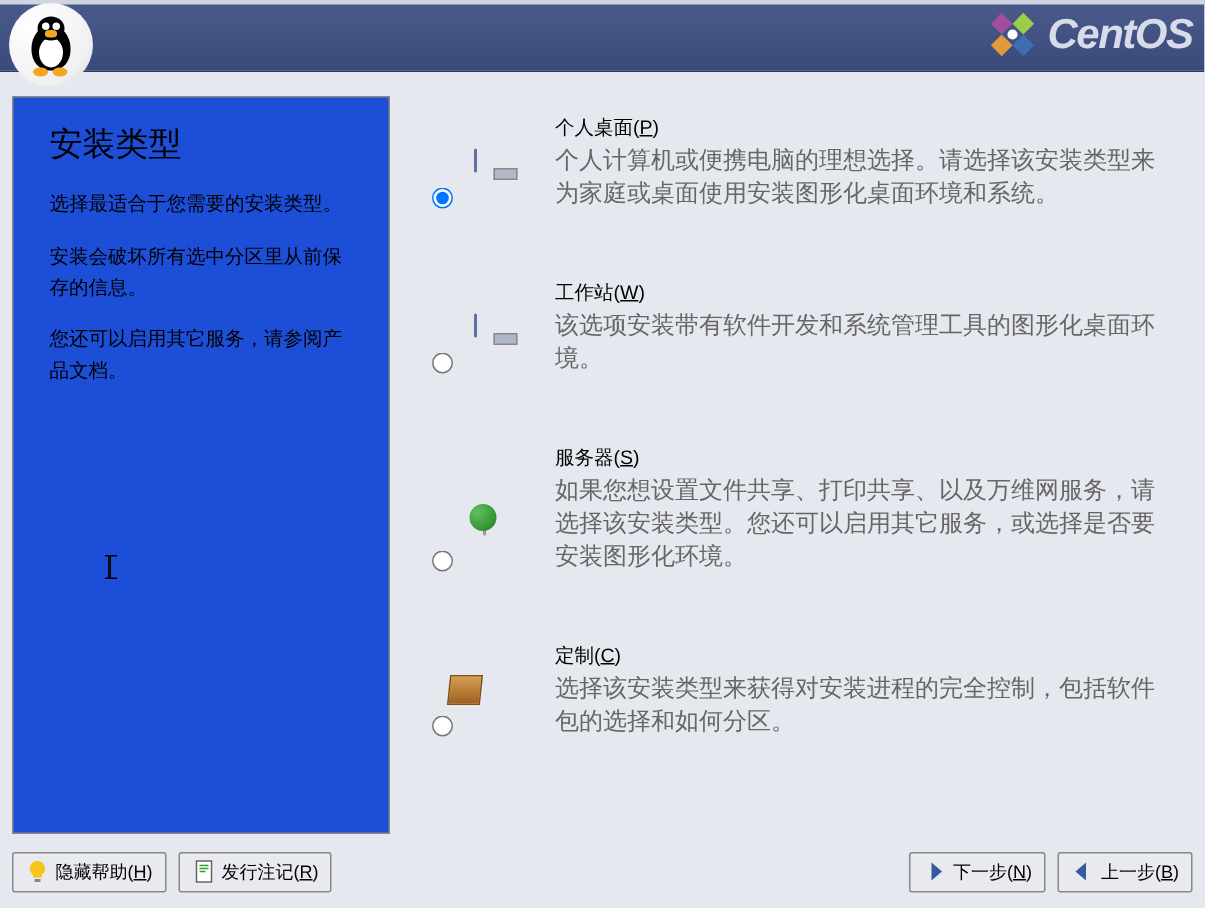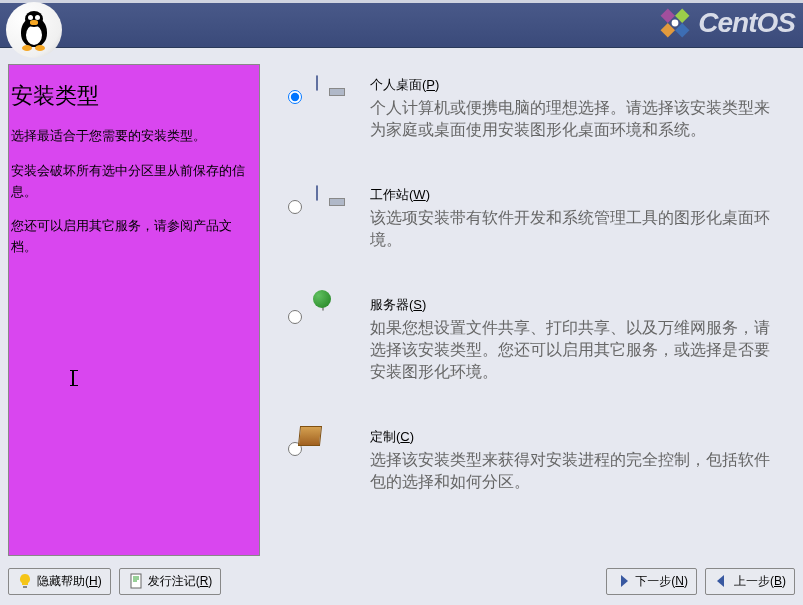--- a/index.html
+++ b/index.html
@@ -116,23 +116,23 @@
   }
   .content {
     display: flex;
     padding: 16px 8px 0 8px;
     gap: 16px;
     height: 508px;
   }
   .help-panel {
     width: 252px;
     height: 492px;
-    background: #d946ef;
+    background: #1d4ed8;
     border: 1px solid #888;
-    padding: 14px 2px;
+    padding: 14px 24px;
     line-height: 1.5;
   }
   .help-title {
     font-size: 22px;
     font-weight: normal;
     font-family: "SimSun", serif;
     margin-bottom: 14px;
   }
   .help-para {
     font-size: 13px;
@@ -158,21 +158,21 @@
     left: -3px;
   }
   .cursor-ibeam::before { top: 0; }
   .cursor-ibeam::after { bottom: 0; }
   .options-panel {
     flex: 1;
     padding-top: 12px;
   }
   .option-row {
     display: flex;
-    align-items: flex-start;
+    align-items: flex-end;
     gap: 12px;
     margin-bottom: 44px;
     padding-left: 12px;
   }
   .radio-wrap {
     width: 16px;
     padding-top: 14px;
   }
   input[type="radio"] {
     width: 14px;

